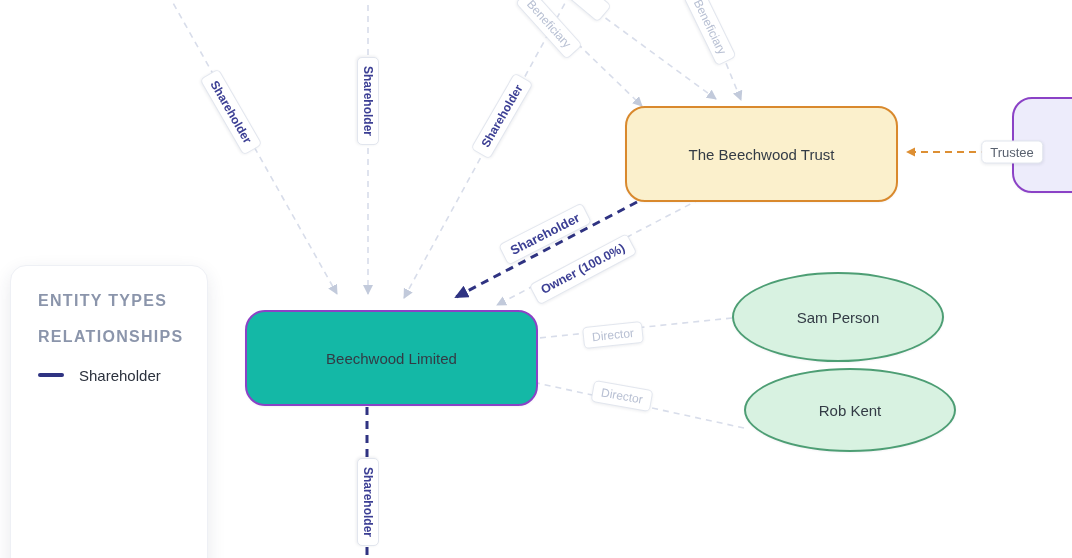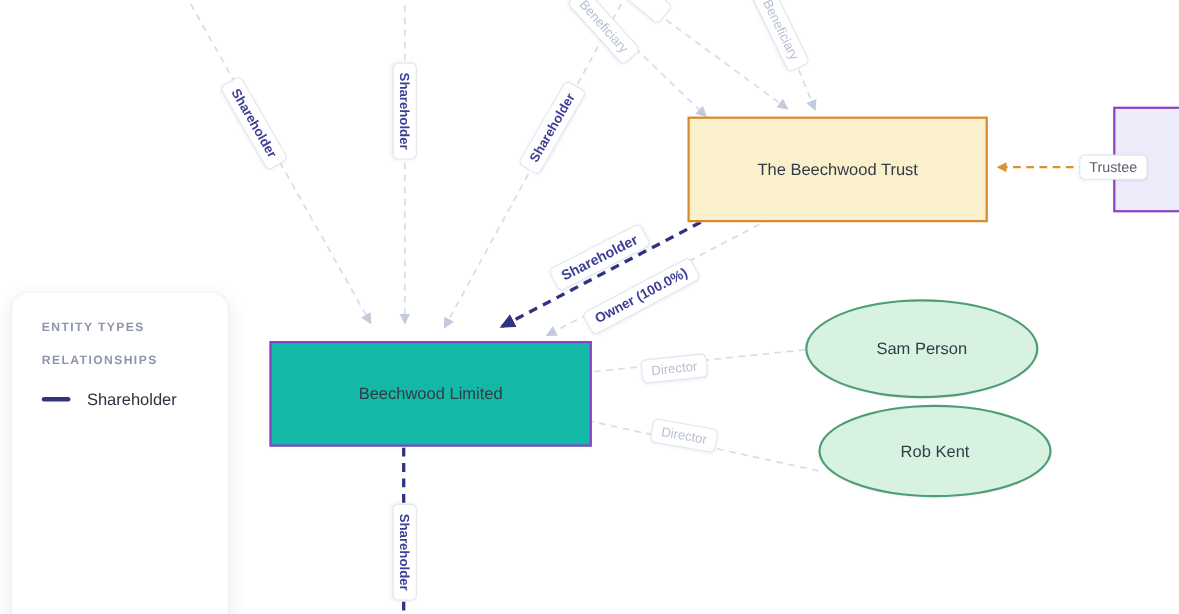--- a/index.html
+++ b/index.html
@@ -9,21 +9,21 @@
   }
   svg.edges{position:absolute;left:0;top:0;}
   .e-light{stroke:#d8ddea;stroke-width:1.6;stroke-dasharray:6 5;fill:none;}
   .e-navy{stroke:#2f3382;stroke-width:3;stroke-dasharray:8 6;fill:none;}
   .e-orange{stroke:#dd8f33;stroke-width:2;stroke-dasharray:7 5;fill:none;}
 
   
   .node{
     position:absolute;display:flex;align-items:center;justify-content:center;
     font-size:15px;color:#333b45;text-align:center;box-sizing:border-box;
-    border-radius:0;border:2.5px solid;box-shadow:0 1px 2px rgba(30,40,70,.05);
+    border-radius:20px;border:2.5px solid;box-shadow:0 1px 2px rgba(30,40,70,.05);
   }
   .n-trust{left:625px;top:106px;width:273px;height:96px;background:#fbf0cc;border-color:#d9892d;}
   .n-beech{left:245px;top:310px;width:293px;height:96px;background:#14b8a6;border-color:#8b42c6;}
   .n-corp2{left:1012px;top:97px;width:110px;height:96px;background:#edecfb;border-color:#8b42c6;}
   .ellipse{border-radius:50%;background:#d8f2e1;border-color:#4d9e74;}
   .n-sam{left:732px;top:272px;width:212px;height:90px;}
   .n-rob{left:744px;top:368px;width:212px;height:84px;}
 
   
   .elabel{
@@ -46,21 +46,21 @@
   .l9{left:622px;top:396px;transform:translate(-50%,-50%) rotate(10deg);}
   .l10{left:368px;top:502px;transform:translate(-50%,-50%) rotate(90deg);}
   .lfrag{left:588px;top:0px;transform:translate(-50%,-50%) rotate(40deg);width:26px;height:12px;}
 
   
   .legend{
     position:absolute;left:10px;top:265px;width:198px;height:320px;box-sizing:border-box;
     background:#ffffff;border:1px solid #eef0f5;border-radius:16px;
     box-shadow:0 6px 18px rgba(40,50,80,.10);padding:26px 20px 20px 27px;
   }
-  .lg-header{font-size:11px;font-weight:700;letter-spacing:1.3px;color:#8b95ab;}
+  .lg-header{font-size:16px;font-weight:700;letter-spacing:1.3px;color:#8b95ab;}
   .lg-header.rel{margin-top:18px;}
   .lg-rows{margin-top:12px;}
   .lg-row{display:flex;align-items:center;height:34px;}
   .sw{width:20px;height:20px;border-radius:6px;border:3px solid;box-sizing:border-box;flex:0 0 auto;}
   .sw0{border-color:#8040c8;background:#eef0fc;}
   .sw1{border-color:#de8f2e;background:#fcf3d8;}
   .sw2{border-color:#25324a;background:#f2f5fa;}
   .sw3{border-color:#4ea578;background:#daf2e3;}
   .sw4{border-color:#a9b3c3;background:#edf0f6;}
   .sw-line{width:26px;height:4px;border-radius:2px;background:#2f3382;flex:0 0 auto;margin:0 0 0 0;}

